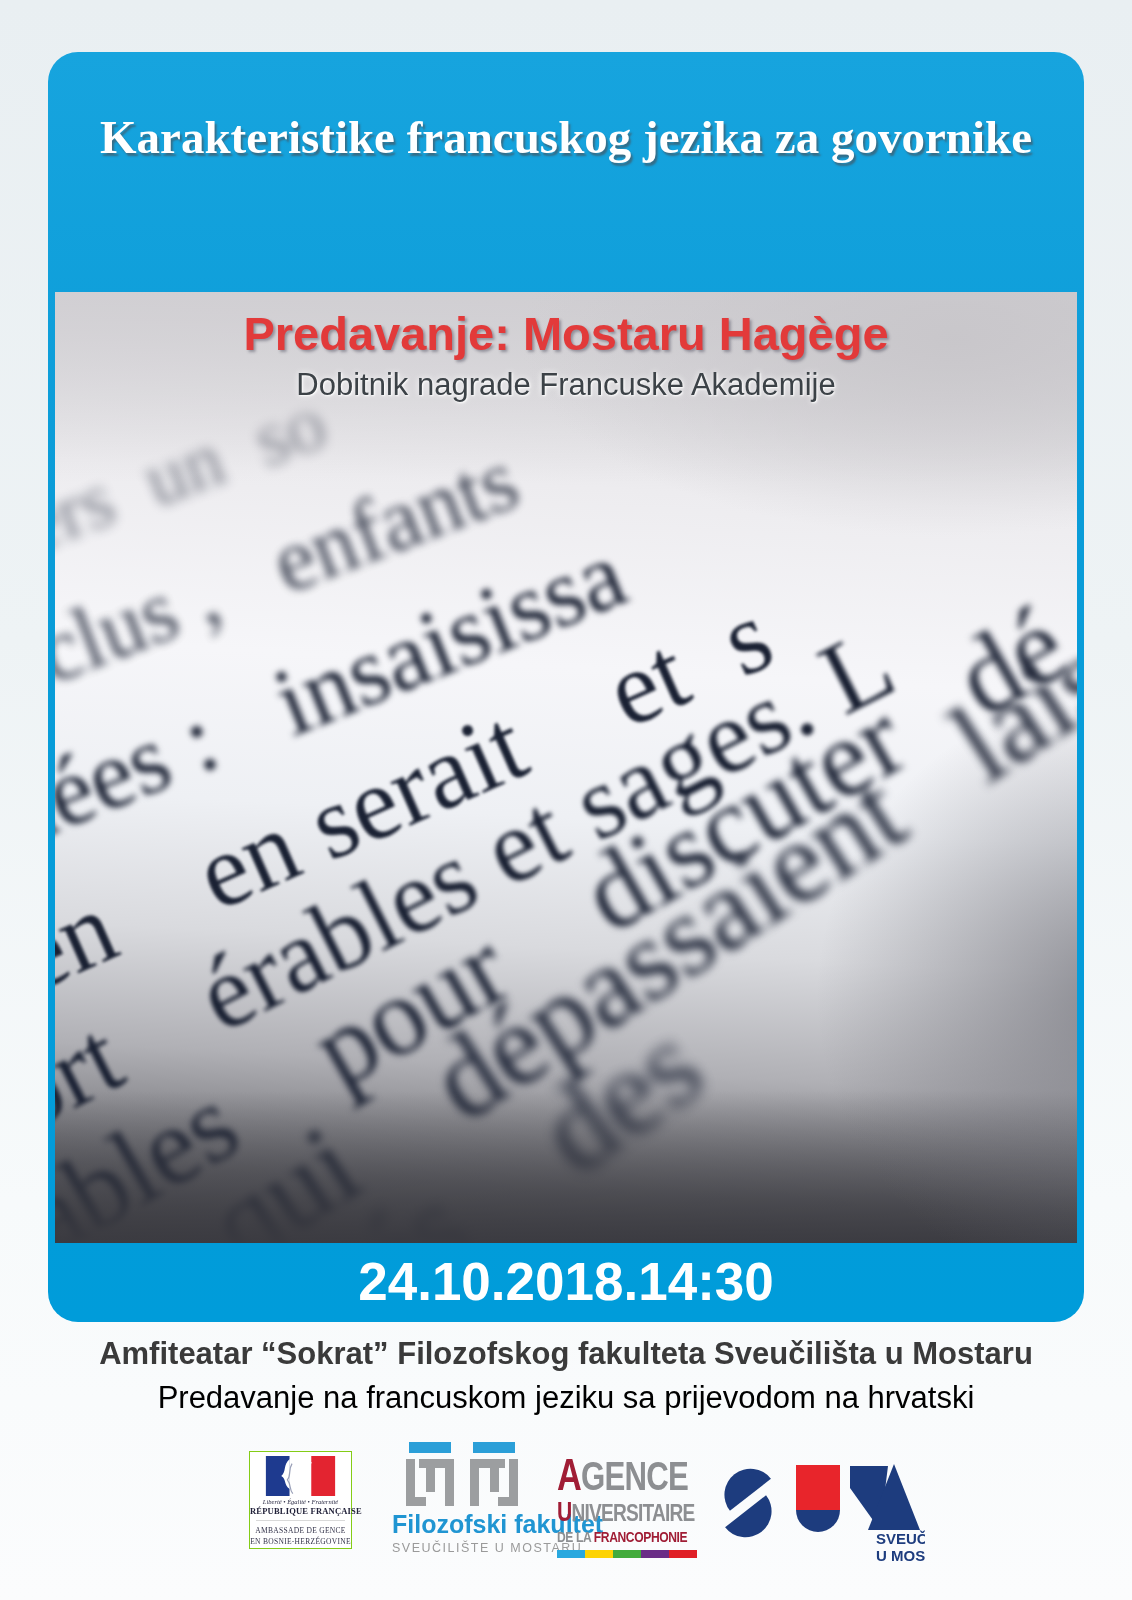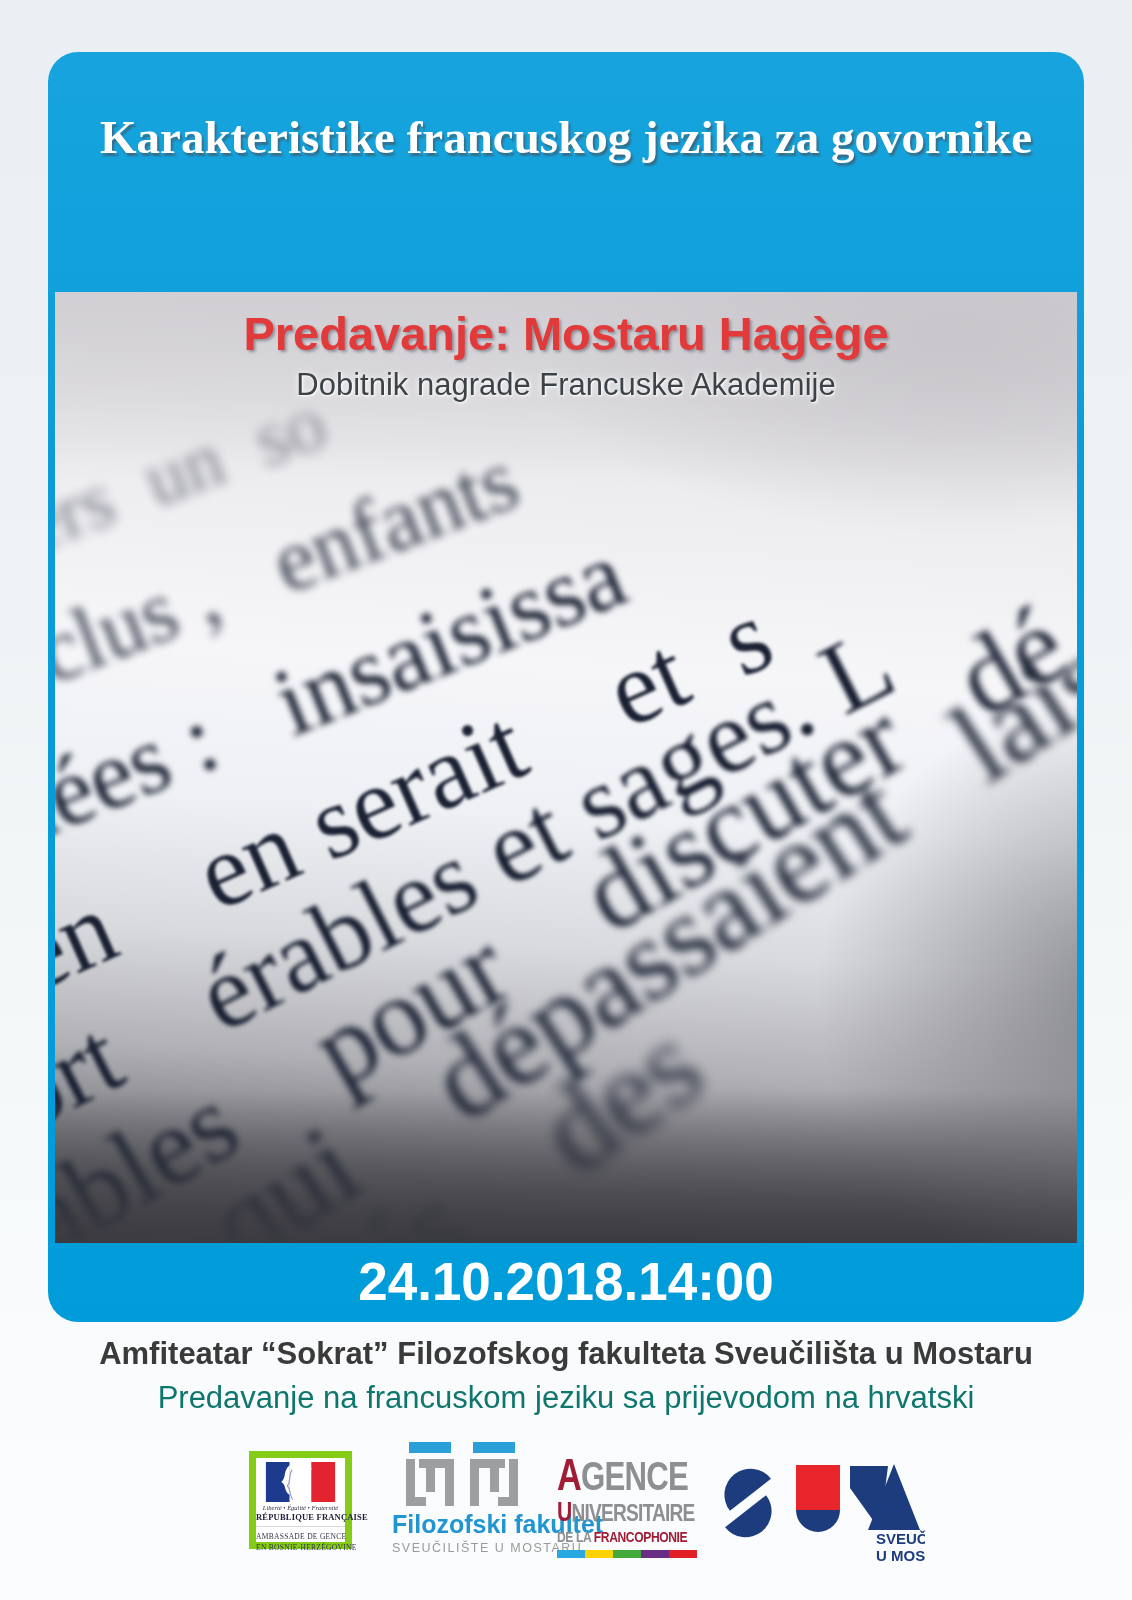--- a/index.html
+++ b/index.html
@@ -67,30 +67,30 @@
     color:#ffffff;font-weight:bold;font-size:53px;
   }
 
   
   .venue{
     position:absolute;top:1336px;left:0;width:100%;text-align:center;
     font-size:31px;font-weight:bold;color:#3a3a3a;
   }
   .lang-note{
     position:absolute;top:1380px;left:0;width:100%;text-align:center;
-    font-size:31px;color:#0f766e;
+    font-size:31px;color:#000000;
   }
 
   
   .logos{position:absolute;top:1440px;left:0;width:100%;height:140px;}
 
   
   .fr-logo{
     position:absolute;left:249px;top:11px;width:103px;height:98px;
-    background:#ffffff;border:7px solid #84cc16;box-sizing:border-box;
+    background:#ffffff;border:1px solid #84cc16;box-sizing:border-box;
     text-align:center;font-family:"Liberation Serif",serif;color:#22223a;
   }
   .fr-flag{width:87px;height:40px;margin:4px auto 2px auto;display:block;}
   .fr-motto{font-size:6.5px;font-style:italic;letter-spacing:0;color:#2a2a44;white-space:nowrap;}
   .fr-rep{font-size:8.5px;font-weight:bold;letter-spacing:.2px;white-space:nowrap;margin-top:1px;}
   .fr-div{width:89px;height:1px;background:#d9d9d9;margin:4px auto 4px auto;}
   .fr-amb{font-size:7.5px;letter-spacing:.3px;line-height:1.5;white-space:nowrap;color:#33334a;}
 
   
   .ff-logo{position:absolute;left:392px;top:2px;width:140px;text-align:center;}
@@ -149,21 +149,21 @@
       </div>
       <div class="ph-shade"></div>
       <div class="photo-heading">
         <div class="ph-red">Predavanje: Mostaru Hagège</div>
         <div class="ph-sub">Dobitnik nagrade Francuske Akademije</div>
       </div>
     </div>
 
     <div class="date-strip">
       <span>24.10.2018.</span>
-      <span>14:00</span>
+      <span>14:30</span>
     </div>
   </div>
 
   <div class="venue">Amfiteatar “Sokrat” Filozofskog fakulteta Sveučilišta u Mostaru</div>
   <div class="lang-note">Predavanje na francuskom jeziku sa prijevodom na hrvatski</div>
 
   <div class="logos">
 
     <div class="fr-logo">
       <svg class="fr-flag" viewBox="0 0 90 52" xmlns="http://www.w3.org/2000/svg">

